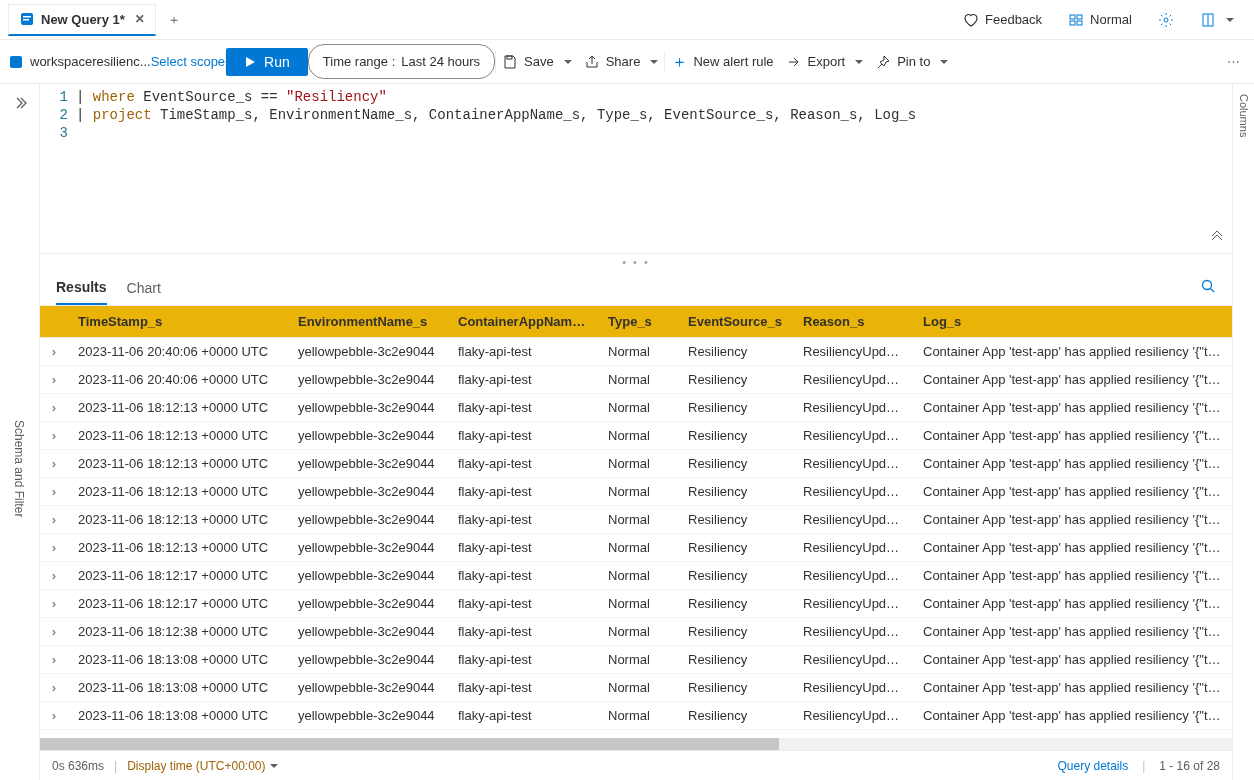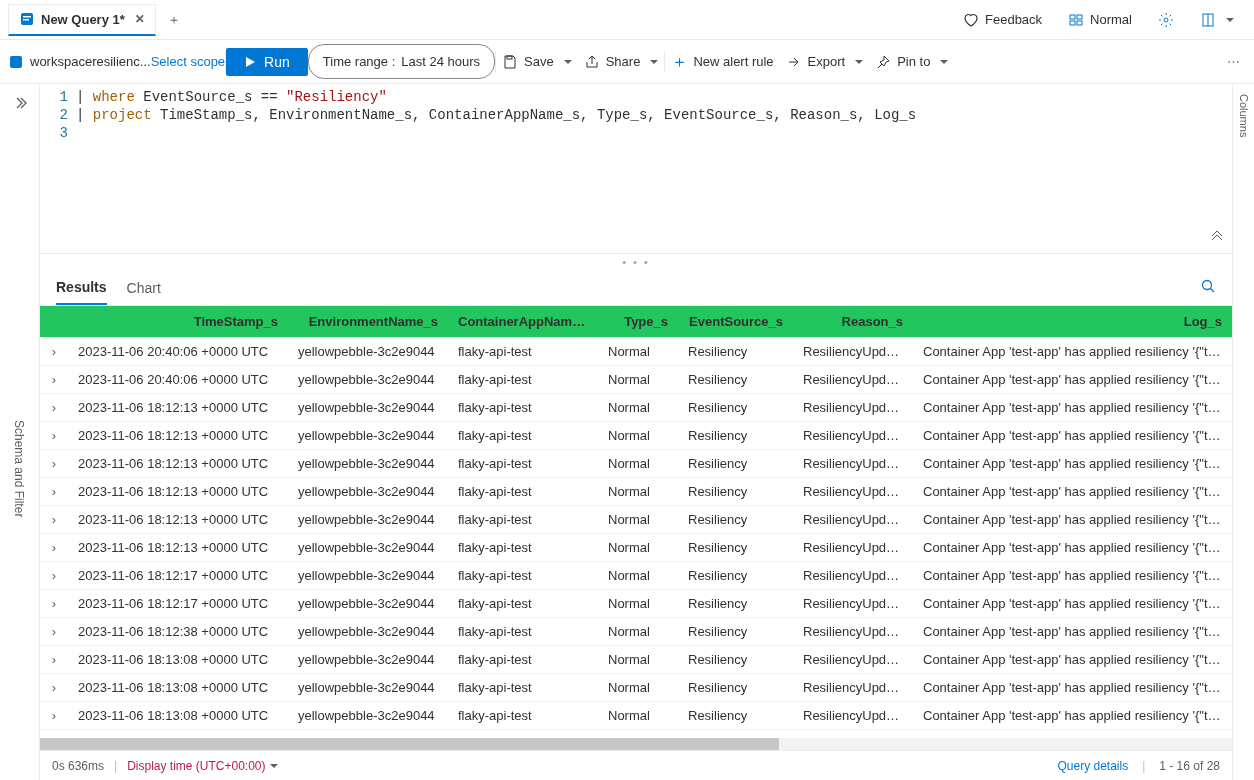--- a/index.html
+++ b/index.html
@@ -111,22 +111,22 @@
     display:flex; gap:20px; padding: 8px 16px 0 16px;
     border-bottom:1px solid #edebe9; align-items:center;
   }
   .restab { padding-bottom:8px; cursor:pointer; color:#605e5c; font-size:14px;}
   .restab.active { color:#323130; font-weight:600; border-bottom:2px solid #0078d4; }
   .restabs .search { margin-left:auto; color:#0078d4; cursor:pointer; padding-bottom:8px; }
   
   .table-wrap { flex:1; overflow:auto; position:relative; }
   table { border-collapse:collapse; width:100%; font-size:13px; table-layout:fixed;}
   thead th {
-    text-align:right; font-weight:600; padding:8px 10px;
-    border-bottom:1px solid #edebe9; background:#22c55e;
+    text-align:left; font-weight:600; padding:8px 10px;
+    border-bottom:1px solid #edebe9; background:#eab308;
     position:sticky; top:0;
     white-space:nowrap; overflow:hidden; text-overflow:ellipsis;
   }
   tbody td {
     padding:6px 10px; border-bottom:1px solid #f3f2f1;
     white-space:nowrap; overflow:hidden; text-overflow:ellipsis;
   }
   .row-exp { width:28px; text-align:center; color:#605e5c; cursor:pointer; }
   .right-rail {
     width:22px; border-left:1px solid #edebe9;
@@ -449,21 +449,21 @@
           </tbody>
       </table>
     </div>
     <div class="scrollbar-horiz">
       <div class="thumb" style="width:62%"></div>
     </div>
 
     <div class="status">
       <span>0s 636ms</span>
       <span style="opacity:.4">|</span>
-      <span class="chev" style="color:#be185d">Display time (UTC+00:00)</span>
+      <span class="chev" style="color:#a16207">Display time (UTC+00:00)</span>
       <div class="right">
         <span class="link">Query details</span>
         <span style="opacity:.4">|</span>
         <span>1 - 16 of 28</span>
       </div>
     </div>
   </div>
 
   <div class="right-rail">
     <span>Columns</span>

